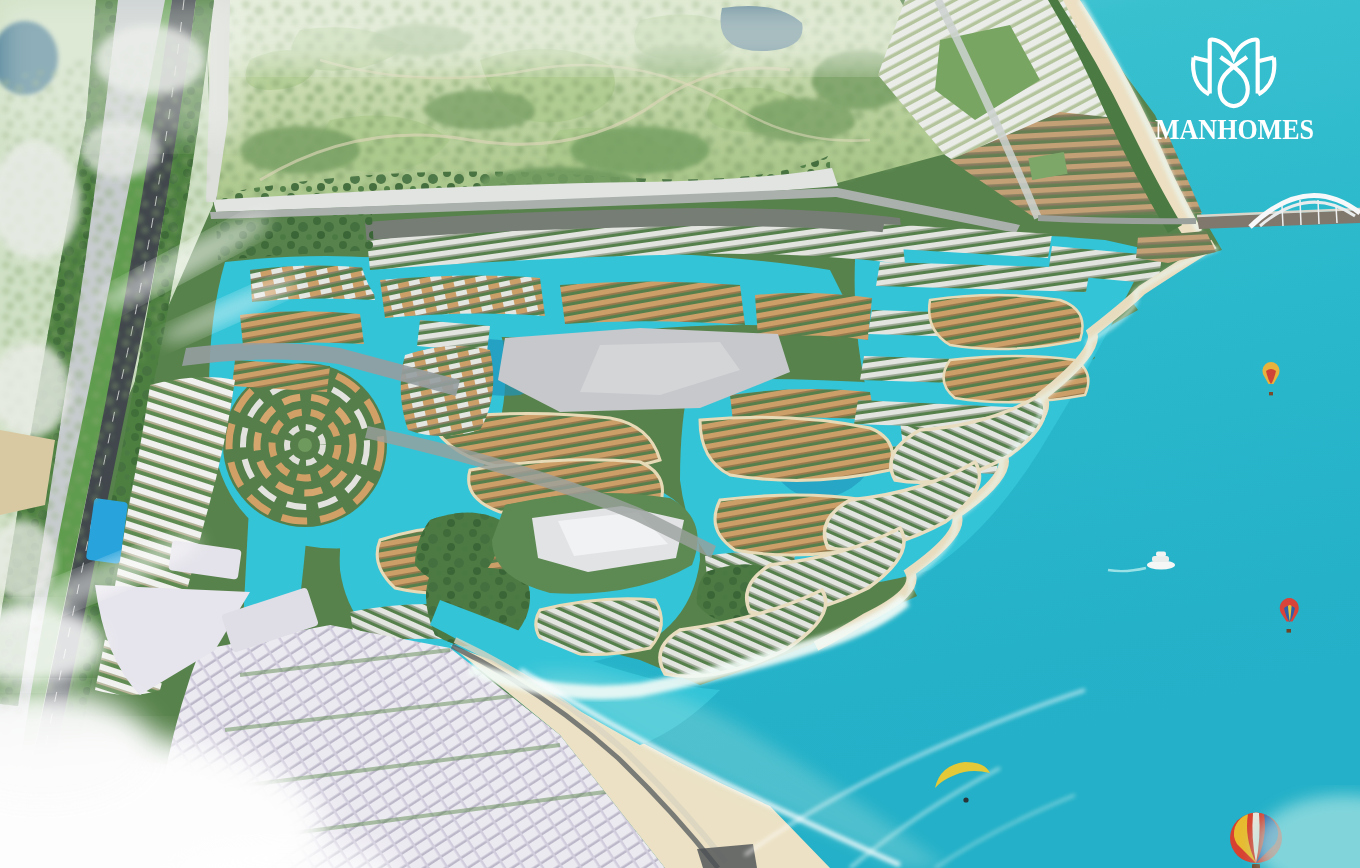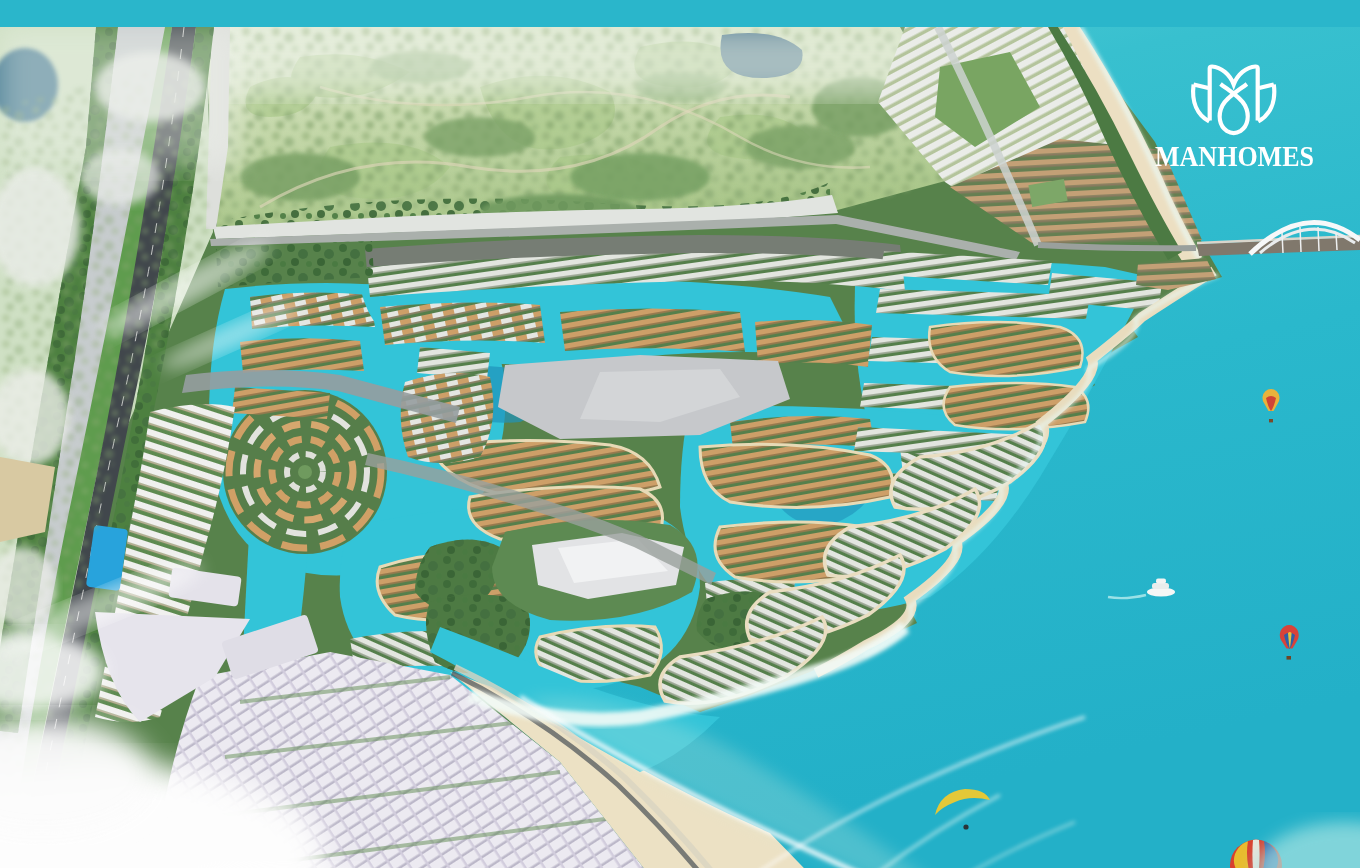--- a/index.html
+++ b/index.html
@@ -1,16 +1,16 @@
 <!DOCTYPE html>
 <html><head>
 <meta charset="utf-8">
 <style>
 html,body{margin:0;padding:0;width:1360px;height:868px;overflow:hidden;background:#2ab6cb;font-family:"Liberation Sans",sans-serif;}
-.stage{position:relative;width:1360px;height:703px;margin-top:27px;}
+.stage{position:relative;width:1360px;height:703px;}
 svg{position:absolute;top:0;left:0;}
 </style>
 </head>
 <body>
 <div class="stage">
 <svg width="1360" height="868" viewBox="0 0 1360 868">
 <defs>
 <linearGradient id="oceanG" x1="0" y1="0" x2="0.35" y2="1">
 <stop offset="0" stop-color="#60d2d8"></stop>
 <stop offset="0.28" stop-color="#38c0cf"></stop>

